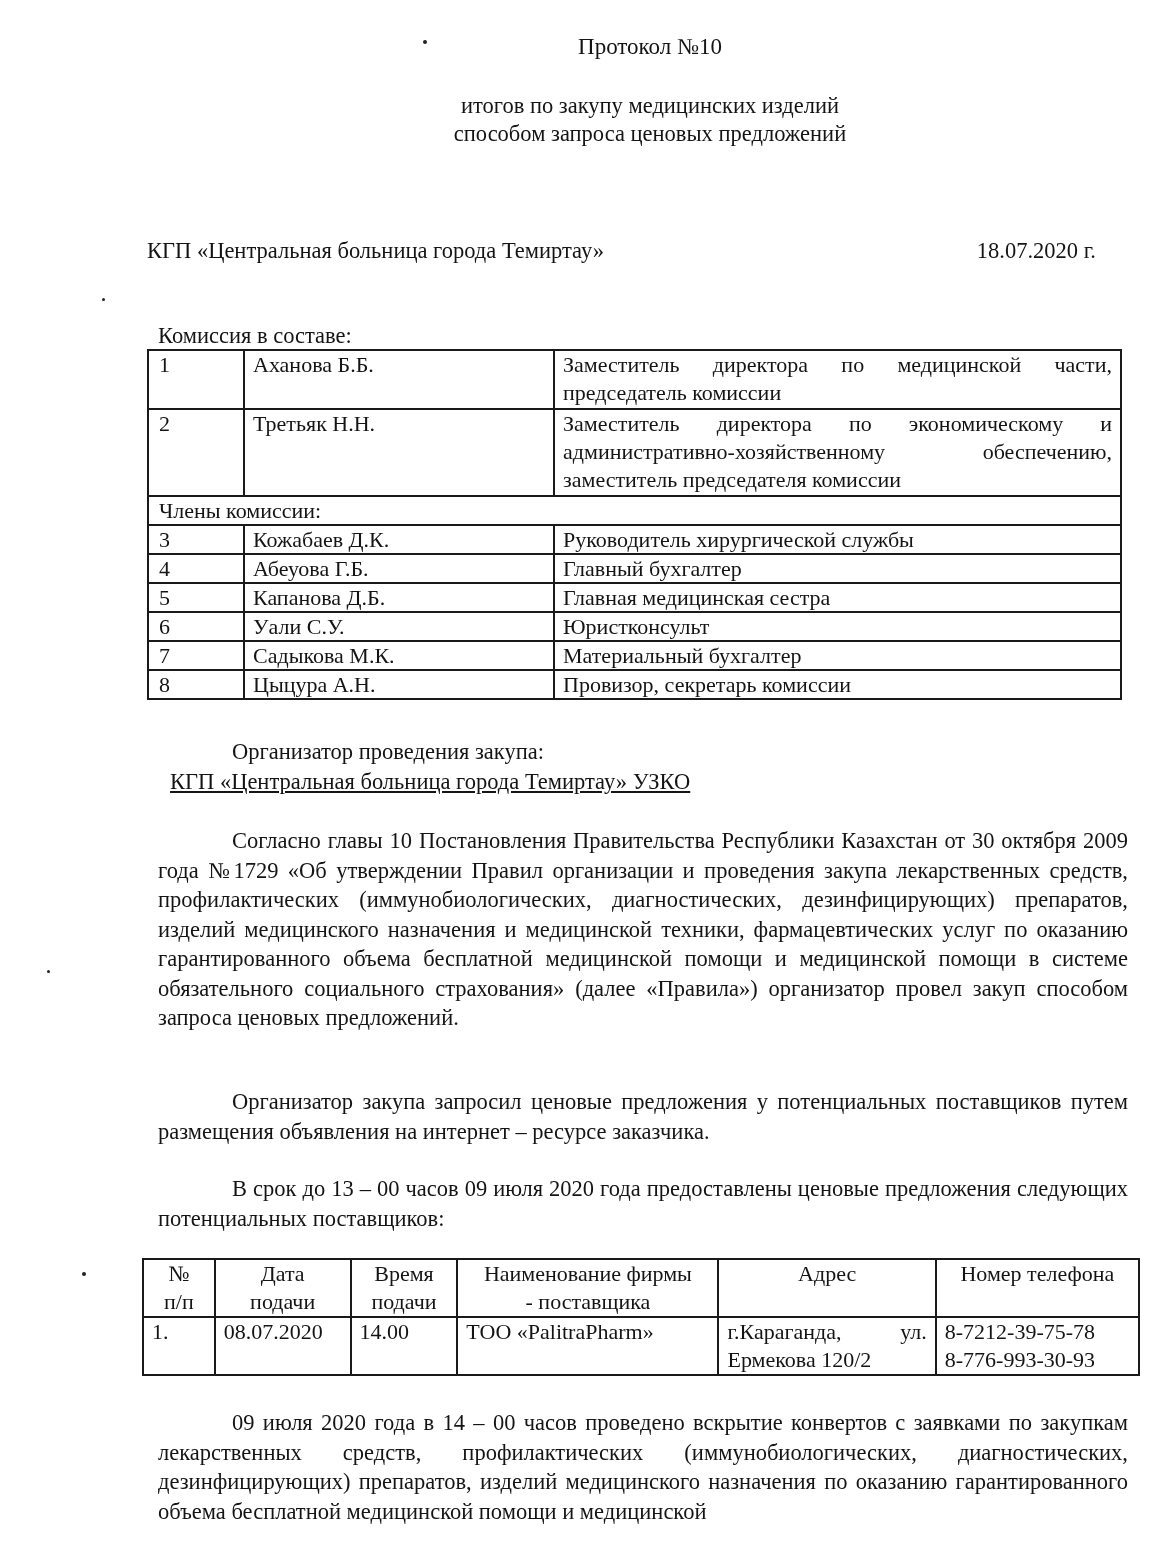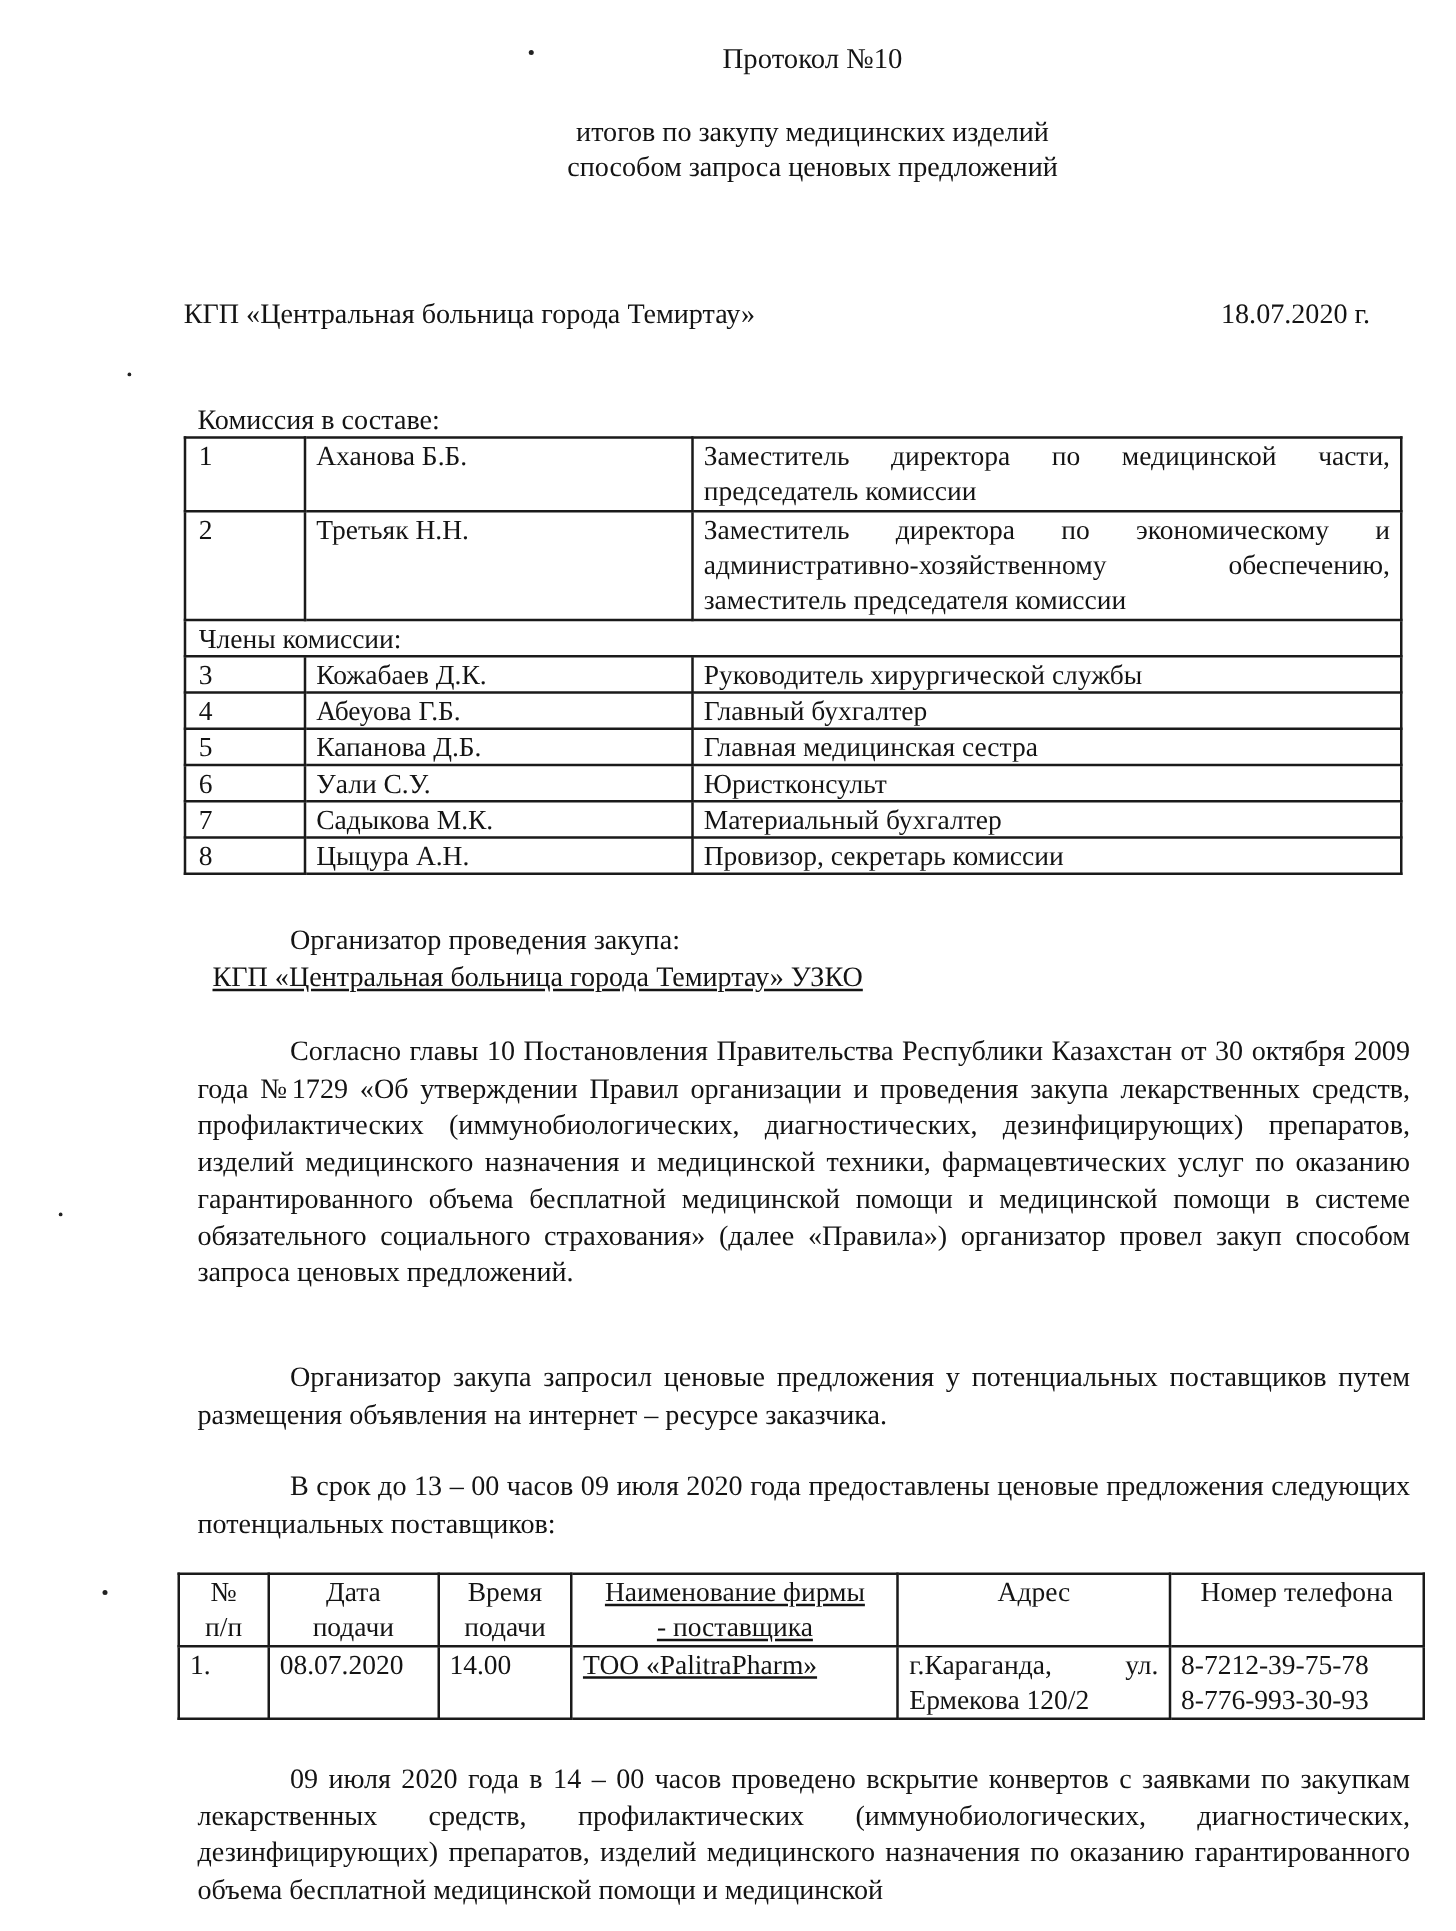--- a/index.html
+++ b/index.html
@@ -35,21 +35,21 @@
   .p2 { top: 1087px; }
   .p3 { top: 1174px; }
   .p4 { top: 1408px; }
 
   .suppliers { position: absolute; left: 142px; top: 1258px; width: 998px; }
   .suppliers td { text-align: left; padding: 0 8px; line-height: 28px; }
   .suppliers tr.head td { text-align: center; }
   .suppliers td.c1 { width: 54px; }
   .suppliers td.c2 { width: 118px; }
   .suppliers td.c3 { width: 89px; }
-  .suppliers td.c4 { width: 244px; text-decoration: underline; }
+  .suppliers td.c4 { width: 244px; }
   .suppliers td.c5 { width: 200px; }
   .suppliers td.c6 { width: 186px; }
   .addr { text-align: justify; text-align-last: justify; }
   .addr2 { text-align: left; }
 
   .dot { position: absolute; width: 4px; height: 4px; background: #222; border-radius: 50%; }
 </style>
 </head>
 <body>
 

